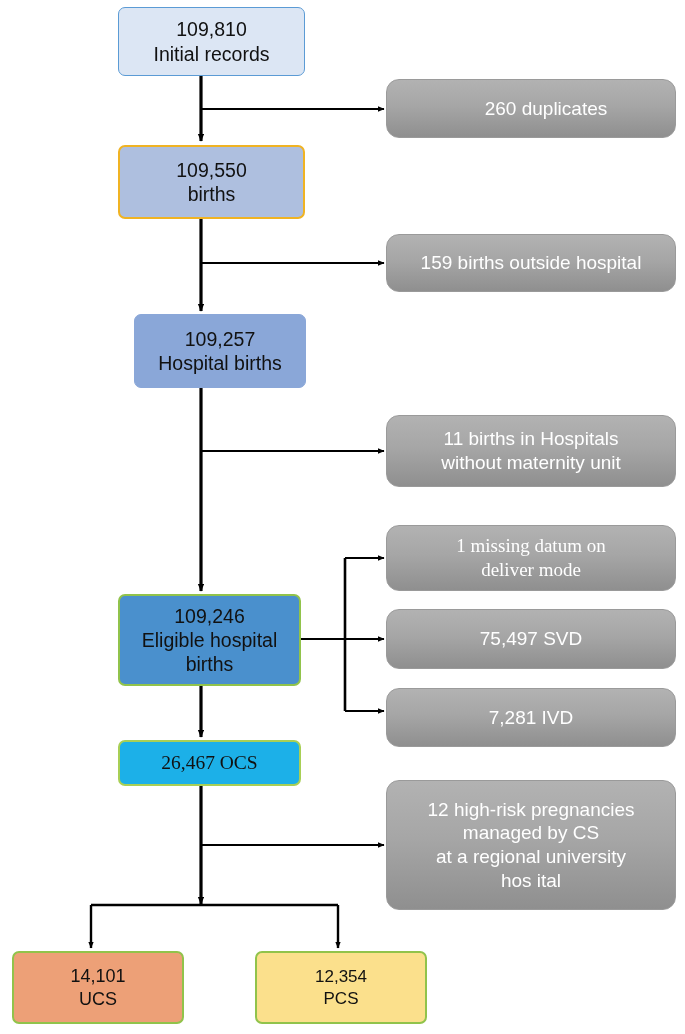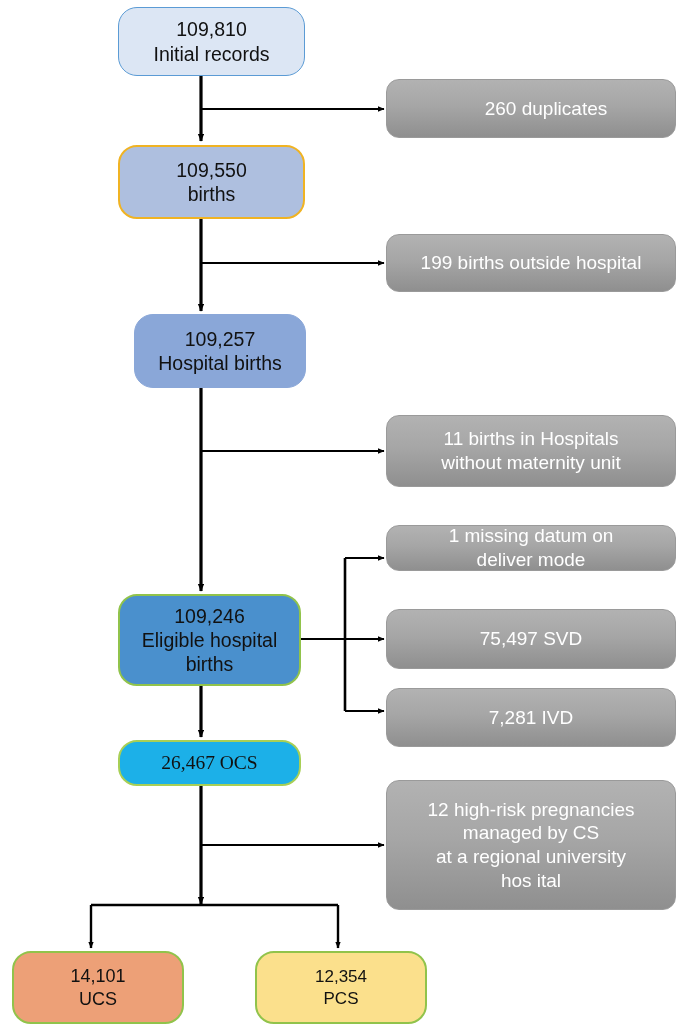--- a/index.html
+++ b/index.html
@@ -22,21 +22,21 @@
   }
   .node {
     position: absolute;
     box-sizing: border-box;
     display: flex;
     align-items: center;
     justify-content: center;
     text-align: center;
     line-height: 1.24;
     white-space: pre-line;
-    border-radius: 19px;
+    border-radius: 7px;
   }
   
   .n-initial {
     background: #dce6f4;
     border: 1.5px solid #5b9bd5;
     color: #111111;
     font-size: 19.5px;
   }
   .n-births {
     background: #aebfdf;
@@ -134,34 +134,34 @@
 <div class="node n-excl" style="left:386px; top:79px; width:290px; height:59px;padding-left:30px;">
   <span class="lbl">260 duplicates</span>
 </div>
 
 <div class="node n-births" style="left:118px; top:145px; width:187px; height:74px;">
   <span class="lbl">109,550
 births</span>
 </div>
 
 <div class="node n-excl" style="left:386px; top:234px; width:290px; height:58px;">
-  <span class="lbl">199 births outside hospital</span>
+  <span class="lbl">159 births outside hospital</span>
 </div>
 
 <div class="node n-hospital" style="left:118px; top:314px; width:172px; height:74px;">
   <span class="lbl">109,257
 Hospital births</span>
 </div>
 
 <div class="node n-excl" style="left:386px; top:415px; width:290px; height:72px;">
   <span class="lbl">11 births in Hospitals
 without maternity unit</span>
 </div>
 
-<div class="node n-excl" style="left:386px; top:525px; width:290px; height:46px;">
+<div class="node n-excl" style="left:386px; top:525px; width:290px; height:66px;font-family:Liberation Serif, serif;">
   <span class="lbl">1 missing datum on
 deliver  mode</span>
 </div>
 
 <div class="node n-eligible" style="left:118px; top:594px; width:183px; height:92px;">
   <span class="lbl">109,246
 Eligible hospital
 births</span>
 </div>
 

